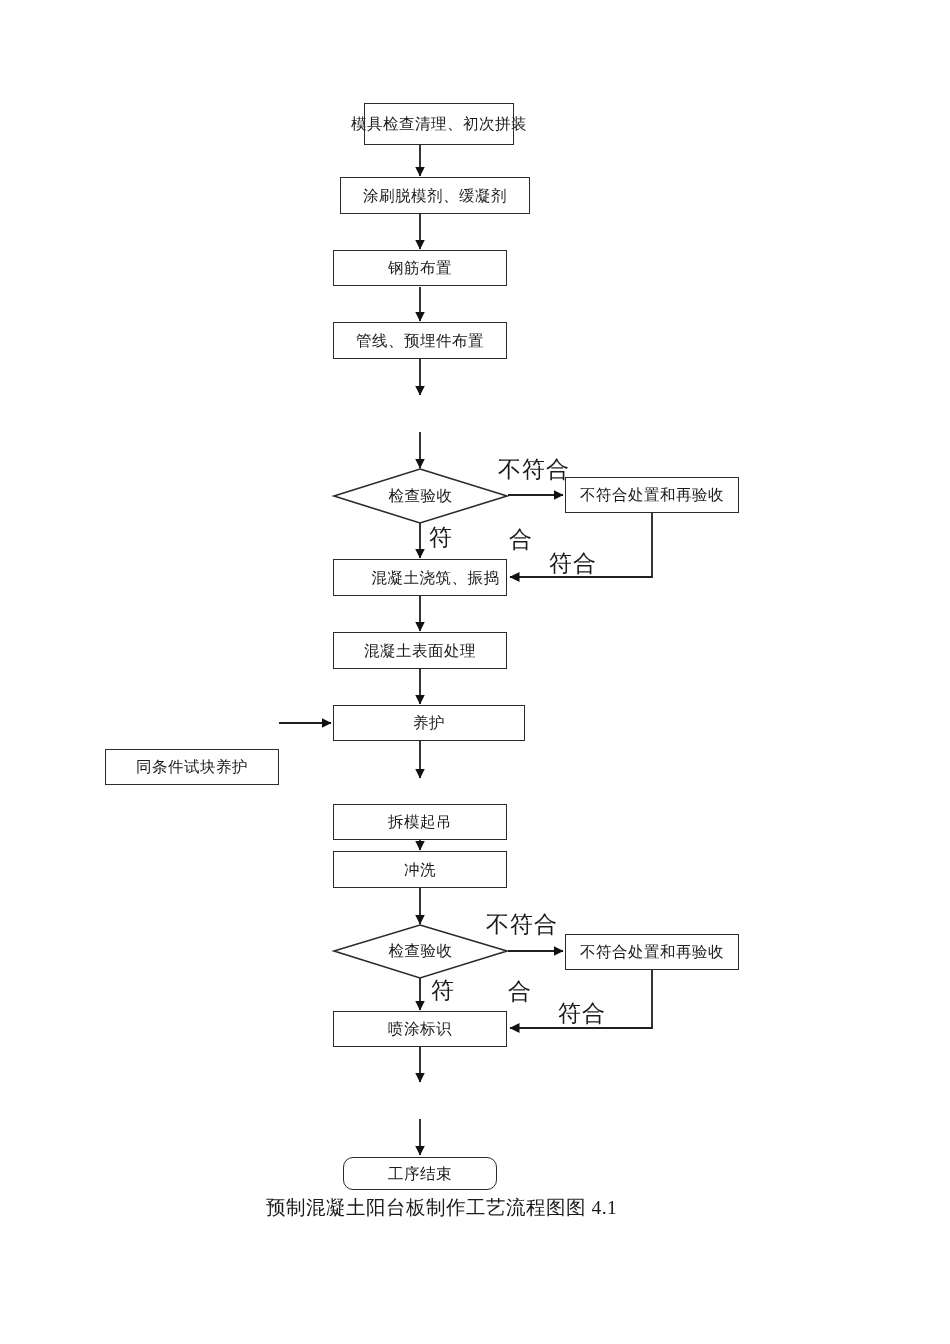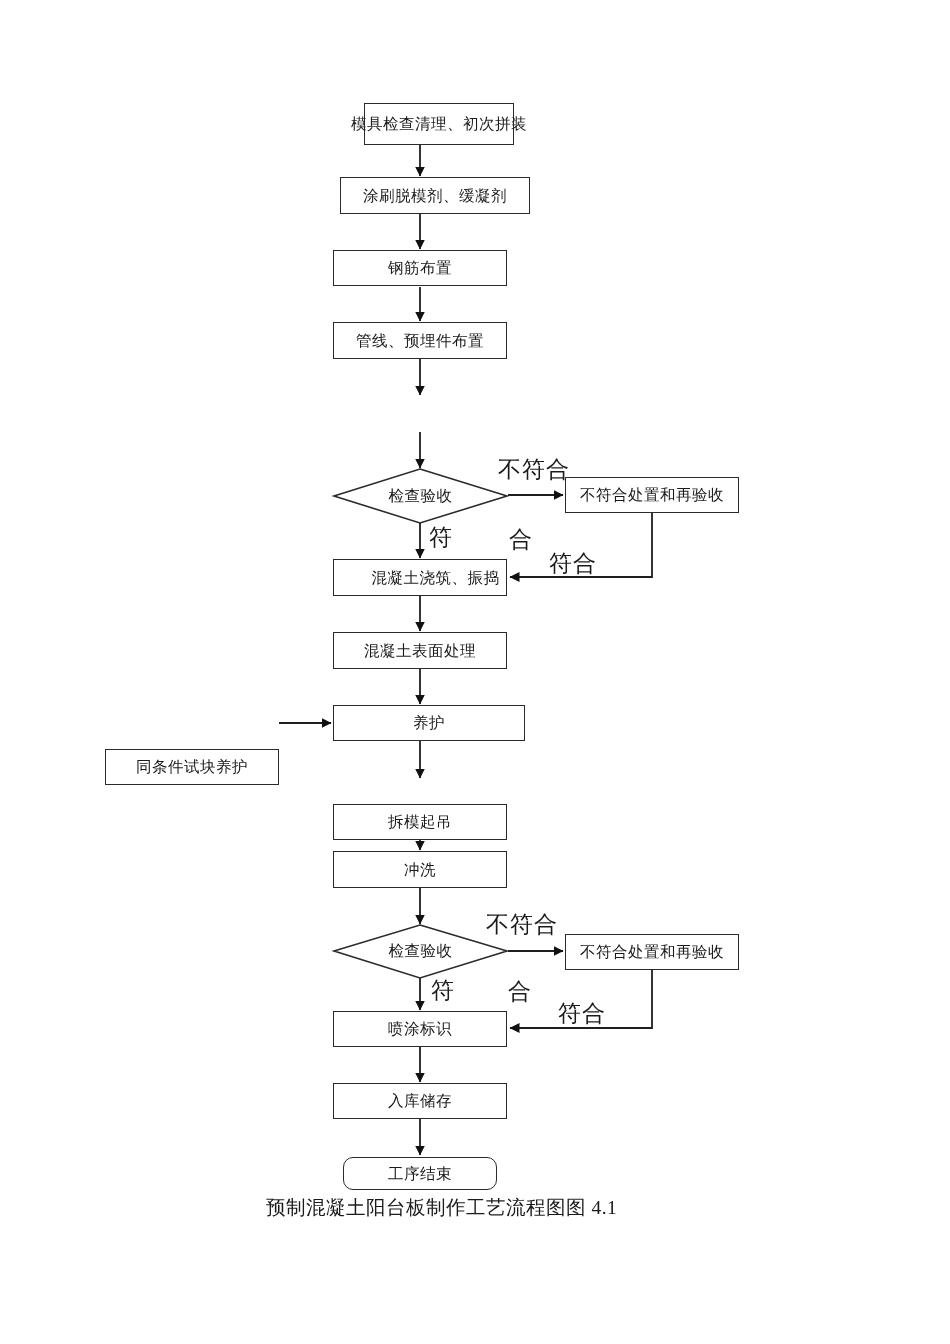--- a/index.html
+++ b/index.html
@@ -132,21 +132,20 @@
   <div class="node" style="left:333px; top:779px; width:174px; height:36px;margin-top:25px;">拆模起吊</div>
 
   <div class="node" style="left:333px; top:851px; width:174px; height:37px;">冲洗</div>
 
   <div class="dlabel" style="left:334px; top:926px; width:173px; height:51px;">检查验收</div>
 
   <div class="node" style="left:565px; top:934px; width:174px; height:36px;">不符合处置和再验收</div>
 
   <div class="node" style="left:333px; top:1011px; width:174px; height:36px;">喷涂标识</div>
 
-  <div class="node" style="left:333px; top:1083px; width:174px; height:36px;">入库储存</div>
 
   <div class="node terminator" style="left:343px; top:1157px; width:154px; height:33px;">工序结束</div>
 
   <div class="edge-label" style="left:498px; top:458px;">不符合</div>
   <div class="edge-label" style="left:429px; top:526px;">符</div>
   <div class="edge-label" style="left:509px; top:528px;">合</div>
   <div class="edge-label" style="left:549px; top:552px;">符合</div>
 
   <div class="edge-label" style="left:486px; top:913px;">不符合</div>
   <div class="edge-label" style="left:431px; top:979px;">符</div>

